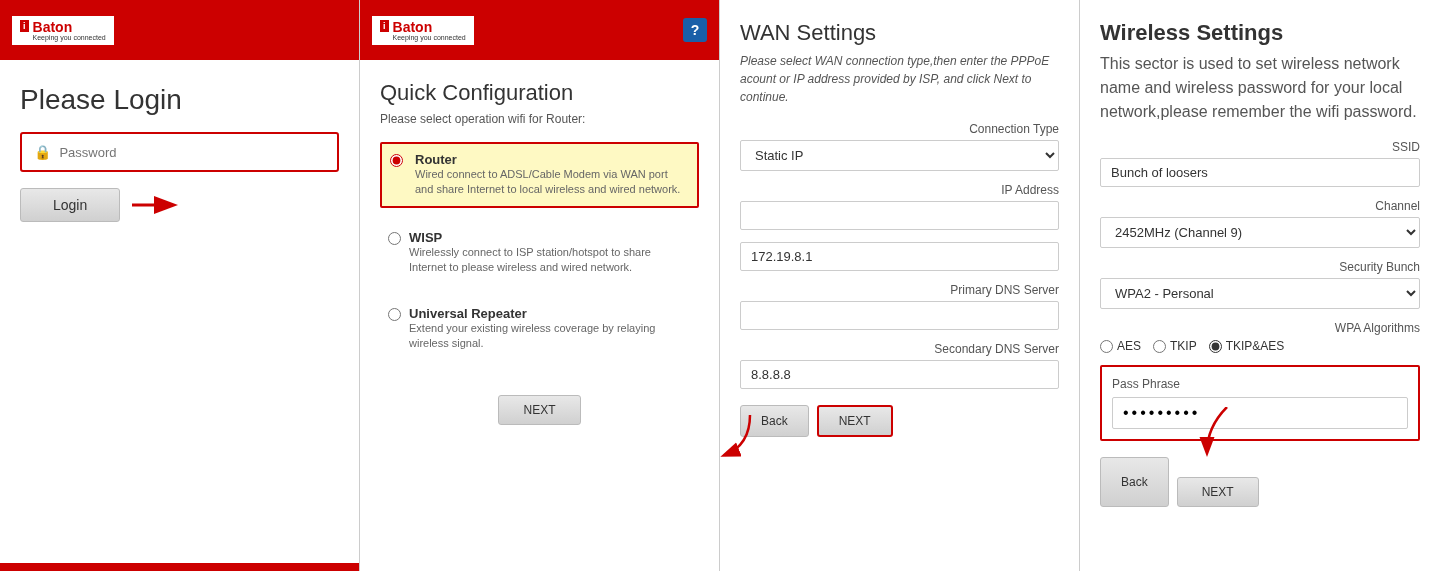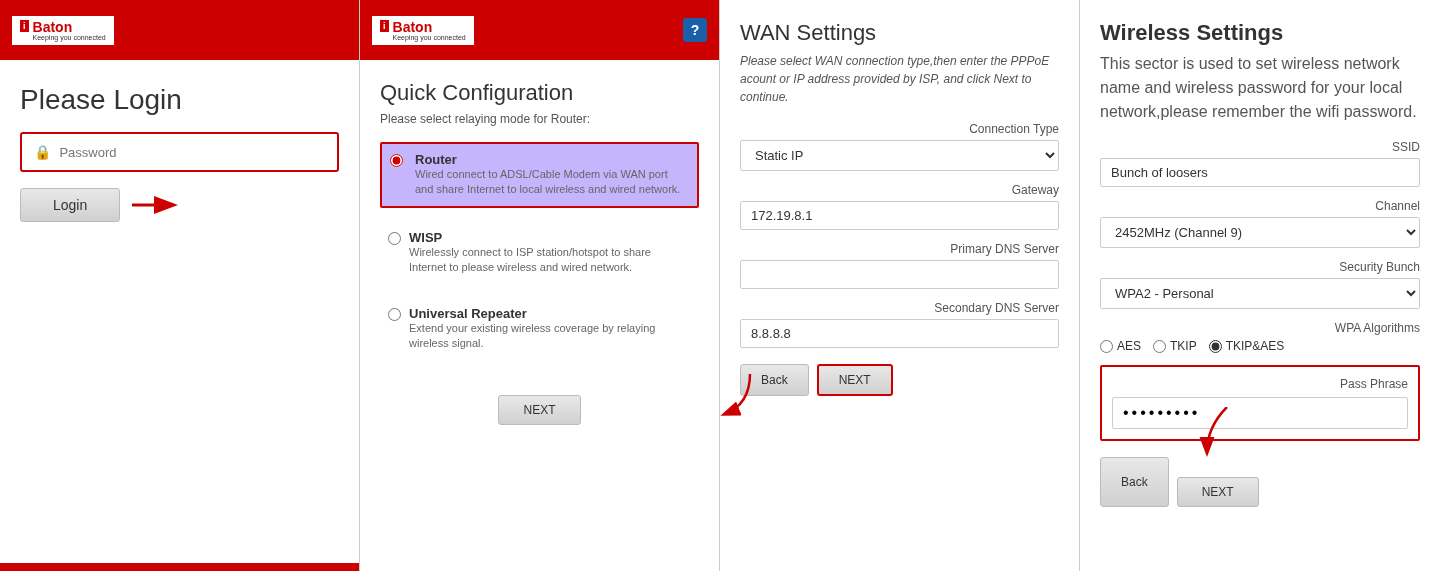--- a/index.html
+++ b/index.html
@@ -157,21 +157,21 @@
       margin-top: 2px;
       accent-color: #cc0000;
     }
     .radio-option .option-content {
       flex: 1;
     }
     .radio-option.selected {
       border: 2px solid #cc0000;
       padding: 8px;
       border-radius: 2px;
-      background: #c4b5fd;
+      background: #fef9c3;
       gap: 12px;
     }
     .option-title {
       font-size: 13px;
       font-weight: bold;
       color: #333;
     }
     .option-desc {
       font-size: 11px;
       color: #666;
@@ -312,21 +312,20 @@
       border: 2px solid #cc0000;
       border-radius: 2px;
       padding: 10px;
       margin-bottom: 16px;
     }
     .pass-phrase-label {
       font-size: 12px;
       color: #555;
       margin-bottom: 6px;
       display: block;
-      text-align: right;
     }
     .pass-phrase-input {
       width: 100%;
       border: 1px solid #ccc;
       border-radius: 2px;
       padding: 6px 10px;
       font-size: 16px;
       letter-spacing: 3px;
       outline: none;
     }
@@ -400,21 +399,21 @@
         <div>
           <div class="logo-baton-text">Baton</div>
           <div class="logo-tagline">Keeping you connected</div>
         </div>
       </div>
     </div>
     <div class="help-btn">?</div>
   </div>
   <div class="content">
     <h2>Quick Configuration</h2>
-    <p class="subtitle">Please select relaying mode for Router:</p>
+    <p class="subtitle">Please select operation wifi for Router:</p>
 
     <div class="radio-option selected">
       <input type="radio" name="mode" checked="" style="">
       <div class="option-content">
         <div class="option-title">Router</div>
         <div class="option-desc">Wired connect to ADSL/Cable Modem via WAN port and share Internet to local wireless and wired network.</div>
       </div>
     </div>
 
     <div class="radio-option" style="padding:8px;">
@@ -444,24 +443,27 @@
     <h2>WAN Settings</h2>
     <p class="subtitle">Please select WAN connection type,then enter the PPPoE acount or IP address provided by ISP, and click Next to continue.</p>
 
     <div class="form-group">
       <label class="form-label">Connection Type</label>
       <select class="form-select">
         <option>Static IP</option>
       </select>
     </div>
 
-
-
-    <div class="form-group">
-      <label class="form-label">Gateway</label>
+    <div class="form-group">
+      <label class="form-label">IP Address</label>
+      <input class="form-input" type="text" value="" style="">
+    </div>
+
+
+    <div class="form-group">
       <input class="form-input" type="text" value="172.19.8.1" style="">
     </div>
 
     <div class="form-group">
       <label class="form-label">Primary DNS Server</label>
       <input class="form-input" type="text" style="">
     </div>
 
     <div class="form-group">
       <label class="form-label">Secondary DNS Server</label>

